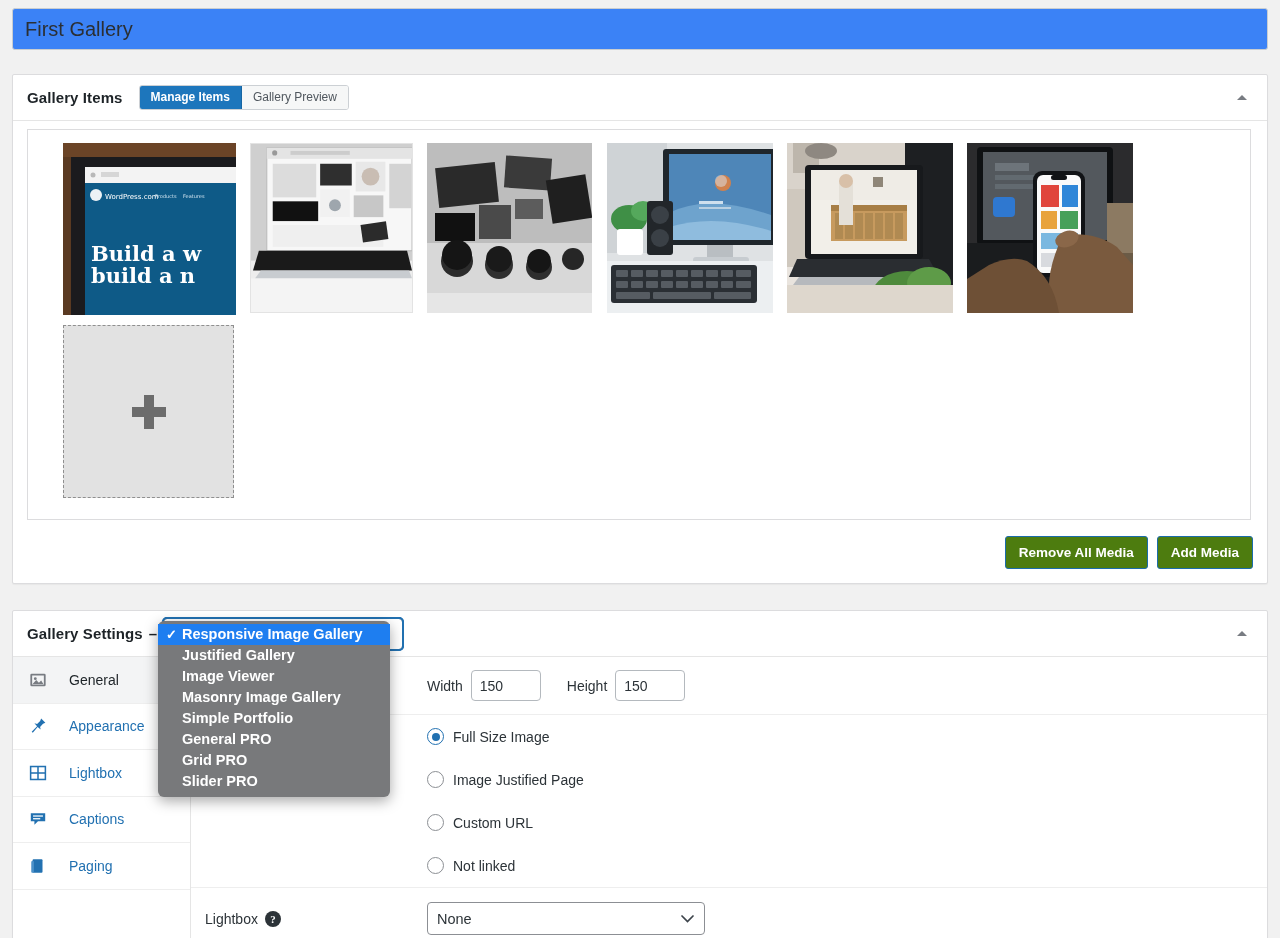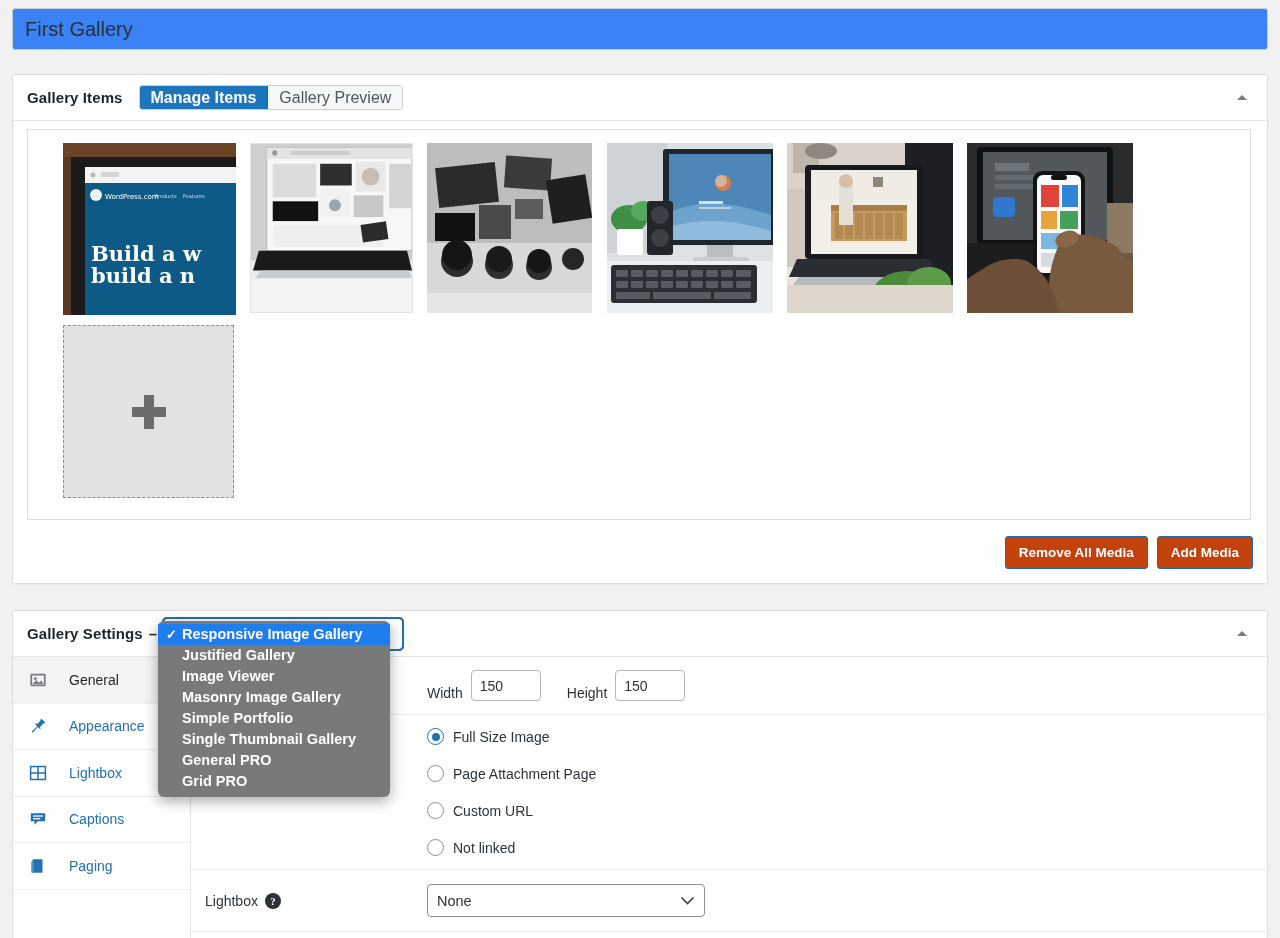--- a/index.html
+++ b/index.html
@@ -62,21 +62,21 @@
   
   .tabgroup {
     display: inline-flex;
     margin-left: 16px;
     border: 1px solid #ccd0d4;
     border-radius: 3px;
     overflow: hidden;
     height: 25px;
   }
   .tabgroup .tab {
-    font-size: 16px;
+    font-size: 12px;
     line-height: 23px;
     padding: 0 11px;
     background: #f6f7f7;
     color: #50575e;
     border-right: 1px solid #ccd0d4;
     cursor: pointer;
     white-space: nowrap;
   }
   .tabgroup .tab:last-child { border-right: none; }
   .tabgroup .tab.active {
@@ -123,21 +123,21 @@
   }
   .add-box .plus:before { left: 0; top: 12px; width: 34px; height: 10px; }
   .add-box .plus:after  { top: 0; left: 12px; height: 34px; width: 10px; }
 
   
   .btn-row {
     position: absolute; right: 14px; bottom: 14px;
     display: flex; gap: 9px;
   }
   .btn-primary {
-    background: #c2410c;
+    background: #4d7c0f;
     color: #fff;
     border: 1px solid #1a6cab;
     border-radius: 3px;
     font-size: 13.5px;
     font-weight: bold;
     padding: 0 13px;
     height: 33px;
     line-height: 31px;
     cursor: pointer;
     font-family: "Liberation Sans", sans-serif;
@@ -194,42 +194,42 @@
     align-items: center;
     border-bottom: 1px solid #eeeeee;
     padding: 0 0 0 14px;
     min-height: 58px;
   }
   .form-label {
     width: 222px; flex: 0 0 222px;
     font-size: 14px; color: #2c3338;
     display: flex; align-items: center; gap: 7px;
   }
-  .form-field { flex: 1 1 auto; display: flex; align-items: flex-end; }
+  .form-field { flex: 1 1 auto; display: flex; align-items: center; }
 
   .help {
     display: inline-flex; align-items: center; justify-content: center;
     width: 16px; height: 16px; border-radius: 50%;
     background: #2c3338; color: #fff;
     font-size: 11px; font-weight: bold; line-height: 16px;
     cursor: pointer; font-family: "Liberation Serif", serif;
   }
 
   .dim-label { font-size: 14px; color: #2c3338; margin-right: 8px; }
   .num-input {
     width: 70px; height: 31px;
     border: 1px solid #b4b9be; border-radius: 4px;
     background: #fff; font-size: 14px; color: #2c3338;
     padding: 0 8px;
     font-family: "Liberation Sans", sans-serif;
     outline: none;
   }
   .spacer-24 { width: 26px; }
 
-  .radio-list { display: flex; flex-direction: column; gap: 20px; padding: 13px 0; }
+  .radio-list { display: flex; flex-direction: column; gap: 26px; padding: 13px 0; }
   .radio-item { display: flex; align-items: center; gap: 9px; font-size: 14px; color: #2c3338; cursor: pointer; }
   .radio {
     width: 17px; height: 17px; border-radius: 50%;
     border: 1px solid #8c8f94; background: #fff;
     display: inline-block; position: relative; flex: 0 0 17px;
   }
   .radio.checked { border-color: #2271b1; }
   .radio.checked:after {
     content: ""; position: absolute;
     left: 3.5px; top: 3.5px; width: 8px; height: 8px;
@@ -572,21 +572,21 @@
         <div class="form-row" style="min-height:130px; align-items:flex-start;">
           <div class="form-label"></div>
           <div class="form-field">
             <div class="radio-list">
               <label class="radio-item">
                 <span class="radio checked"></span>
                 <span>Full Size Image</span>
               </label>
               <label class="radio-item">
                 <span class="radio"></span>
-                <span>Page Attachment Page</span>
+                <span>Image Justified Page</span>
               </label>
               <label class="radio-item">
                 <span class="radio"></span>
                 <span>Custom URL</span>
               </label>
               <label class="radio-item">
                 <span class="radio"></span>
                 <span>Not linked</span>
               </label>
             </div>
@@ -625,23 +625,23 @@
     <div class="dd-item">
       <span>Image Viewer</span>
     </div>
     <div class="dd-item">
       <span>Masonry Image Gallery</span>
     </div>
     <div class="dd-item">
       <span>Simple Portfolio</span>
     </div>
     <div class="dd-item">
-      <span>Single Thumbnail Gallery</span>
-    </div>
-    <div class="dd-item">
       <span>General PRO</span>
     </div>
     <div class="dd-item">
       <span>Grid PRO</span>
     </div>
+    <div class="dd-item">
+      <span>Slider PRO</span>
+    </div>
   </div>
 
 </div>
 
 </body></html>

